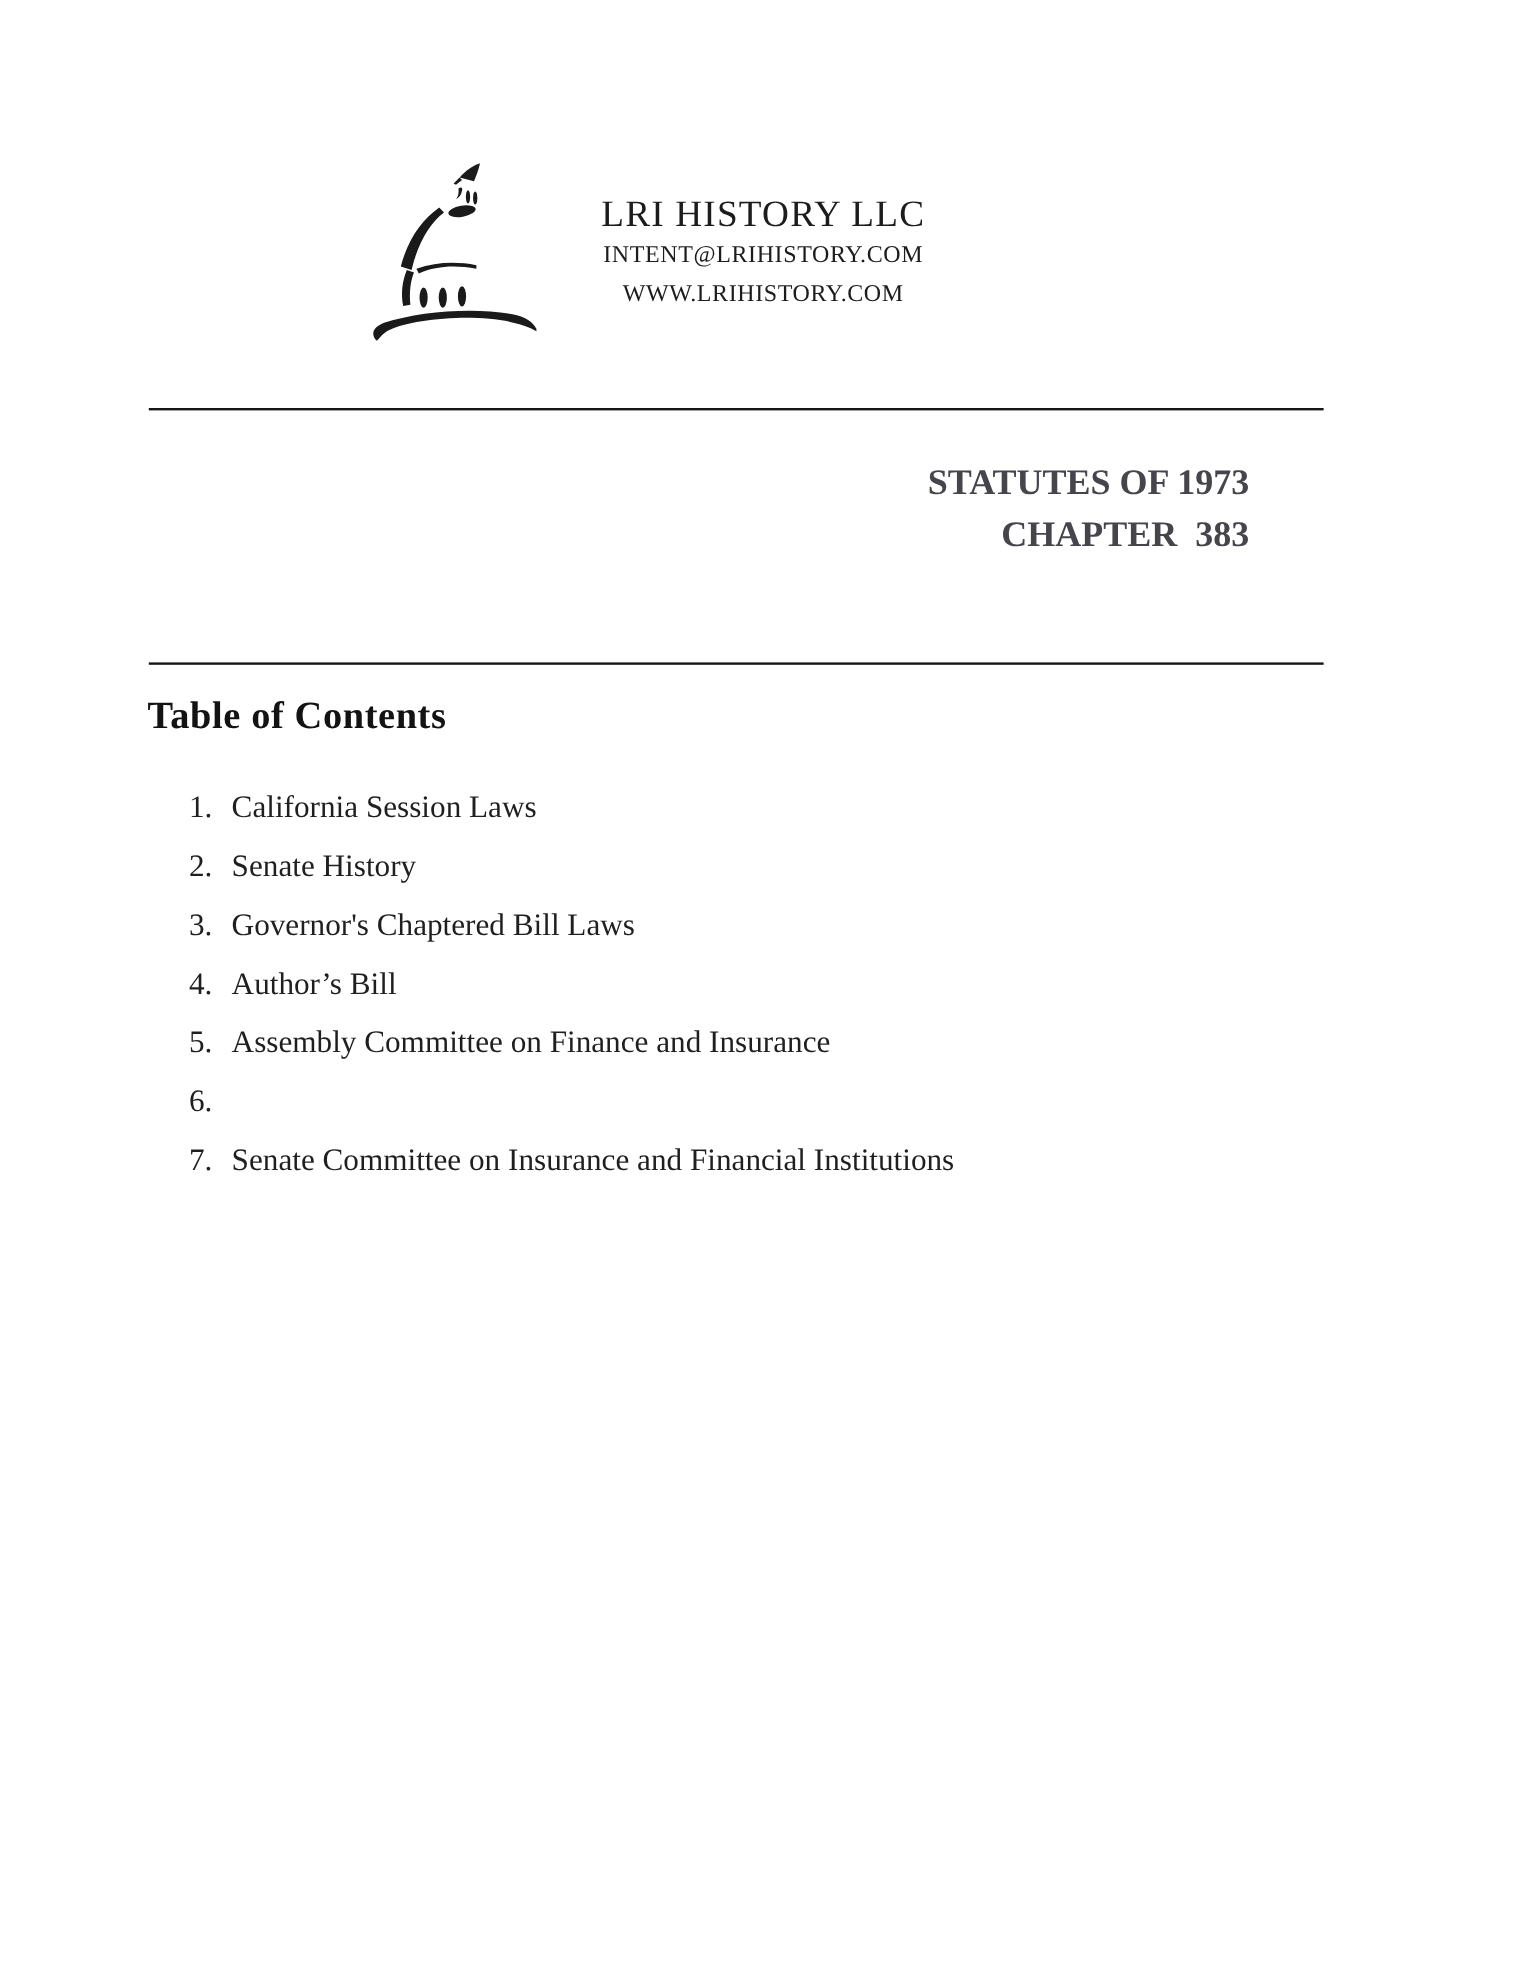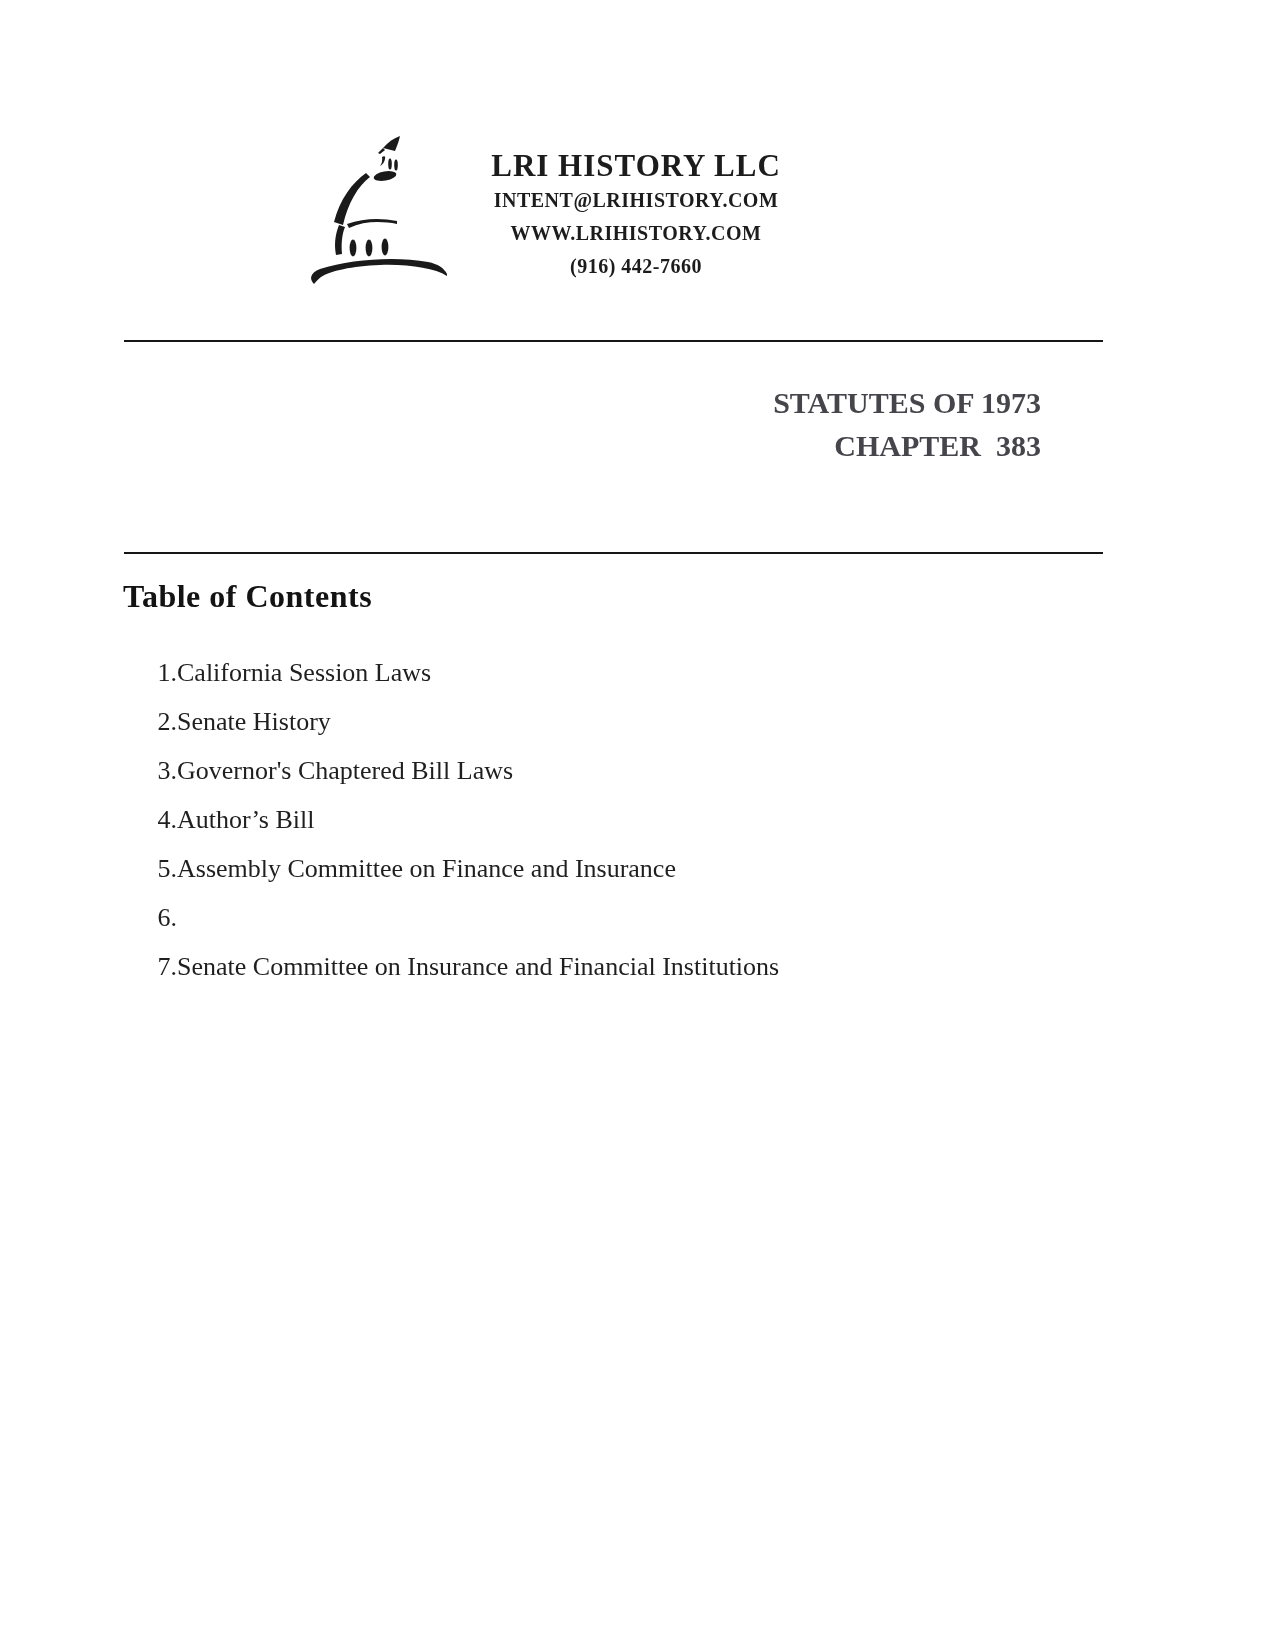--- a/index.html
+++ b/index.html
@@ -21,25 +21,24 @@
   .logo {
     position: absolute;
     left: 306px;
     top: 133px;
     width: 144px;
     height: 160px;
   }
   .header-text {
     position: absolute;
     left: 456px;
-    top: 148px;
+    top: 160px;
     width: 360px;
     text-align: center;
     color: #1c1c1c;
-    font-weight: bold;
   }
   .company-name {
     font-size: 31px;
     line-height: 36px;
     letter-spacing: 1px;
     white-space: pre;
   }
   .contact-line {
     font-size: 20px;
     line-height: 33px;
@@ -96,20 +95,21 @@
     display: flex;
     height: 49px;
     line-height: 49px;
   }
   .toc-num {
     width: 53px;
     text-align: right;
     flex: 0 0 auto;
   }
   .toc-label {
+    margin-left: 16px;
     white-space: pre;
   }
 </style>
 </head>
 <body>
 
 <div class="page">
 
   <svg class="logo" viewBox="0 0 144 160" aria-hidden="true">
     <g fill="#1a1a1a" stroke="none">
@@ -134,21 +134,20 @@
       <ellipse cx="79" cy="114" rx="3.4" ry="8.5"></ellipse>
 
       <path d="M8,151 C3,146 4,140 14,136 C45,126 90,123 122,129 C132,131 138,135 141,141 L141,143 C128,135 102,131 74,132 C46,133 24,138 15,144 C12,146 10,149 8,151 Z"></path>
     </g>
   </svg>
 
   <div class="header-text">
     <div class="company-name">LRI HISTORY LLC</div>
     <div class="contact-line">INTENT@LRIHISTORY.COM</div>
     <div class="contact-line">WWW.LRIHISTORY.COM</div>
-    <div class="contact-line">(916) 442-7660</div>
   </div>
 
   <div class="rule rule-top"></div>
   <div class="rule rule-bottom"></div>
 
   <div class="title-block">
     <div class="title-line">STATUTES OF 1973</div>
     <div class="title-line">CHAPTER  383</div>
   </div>
 

